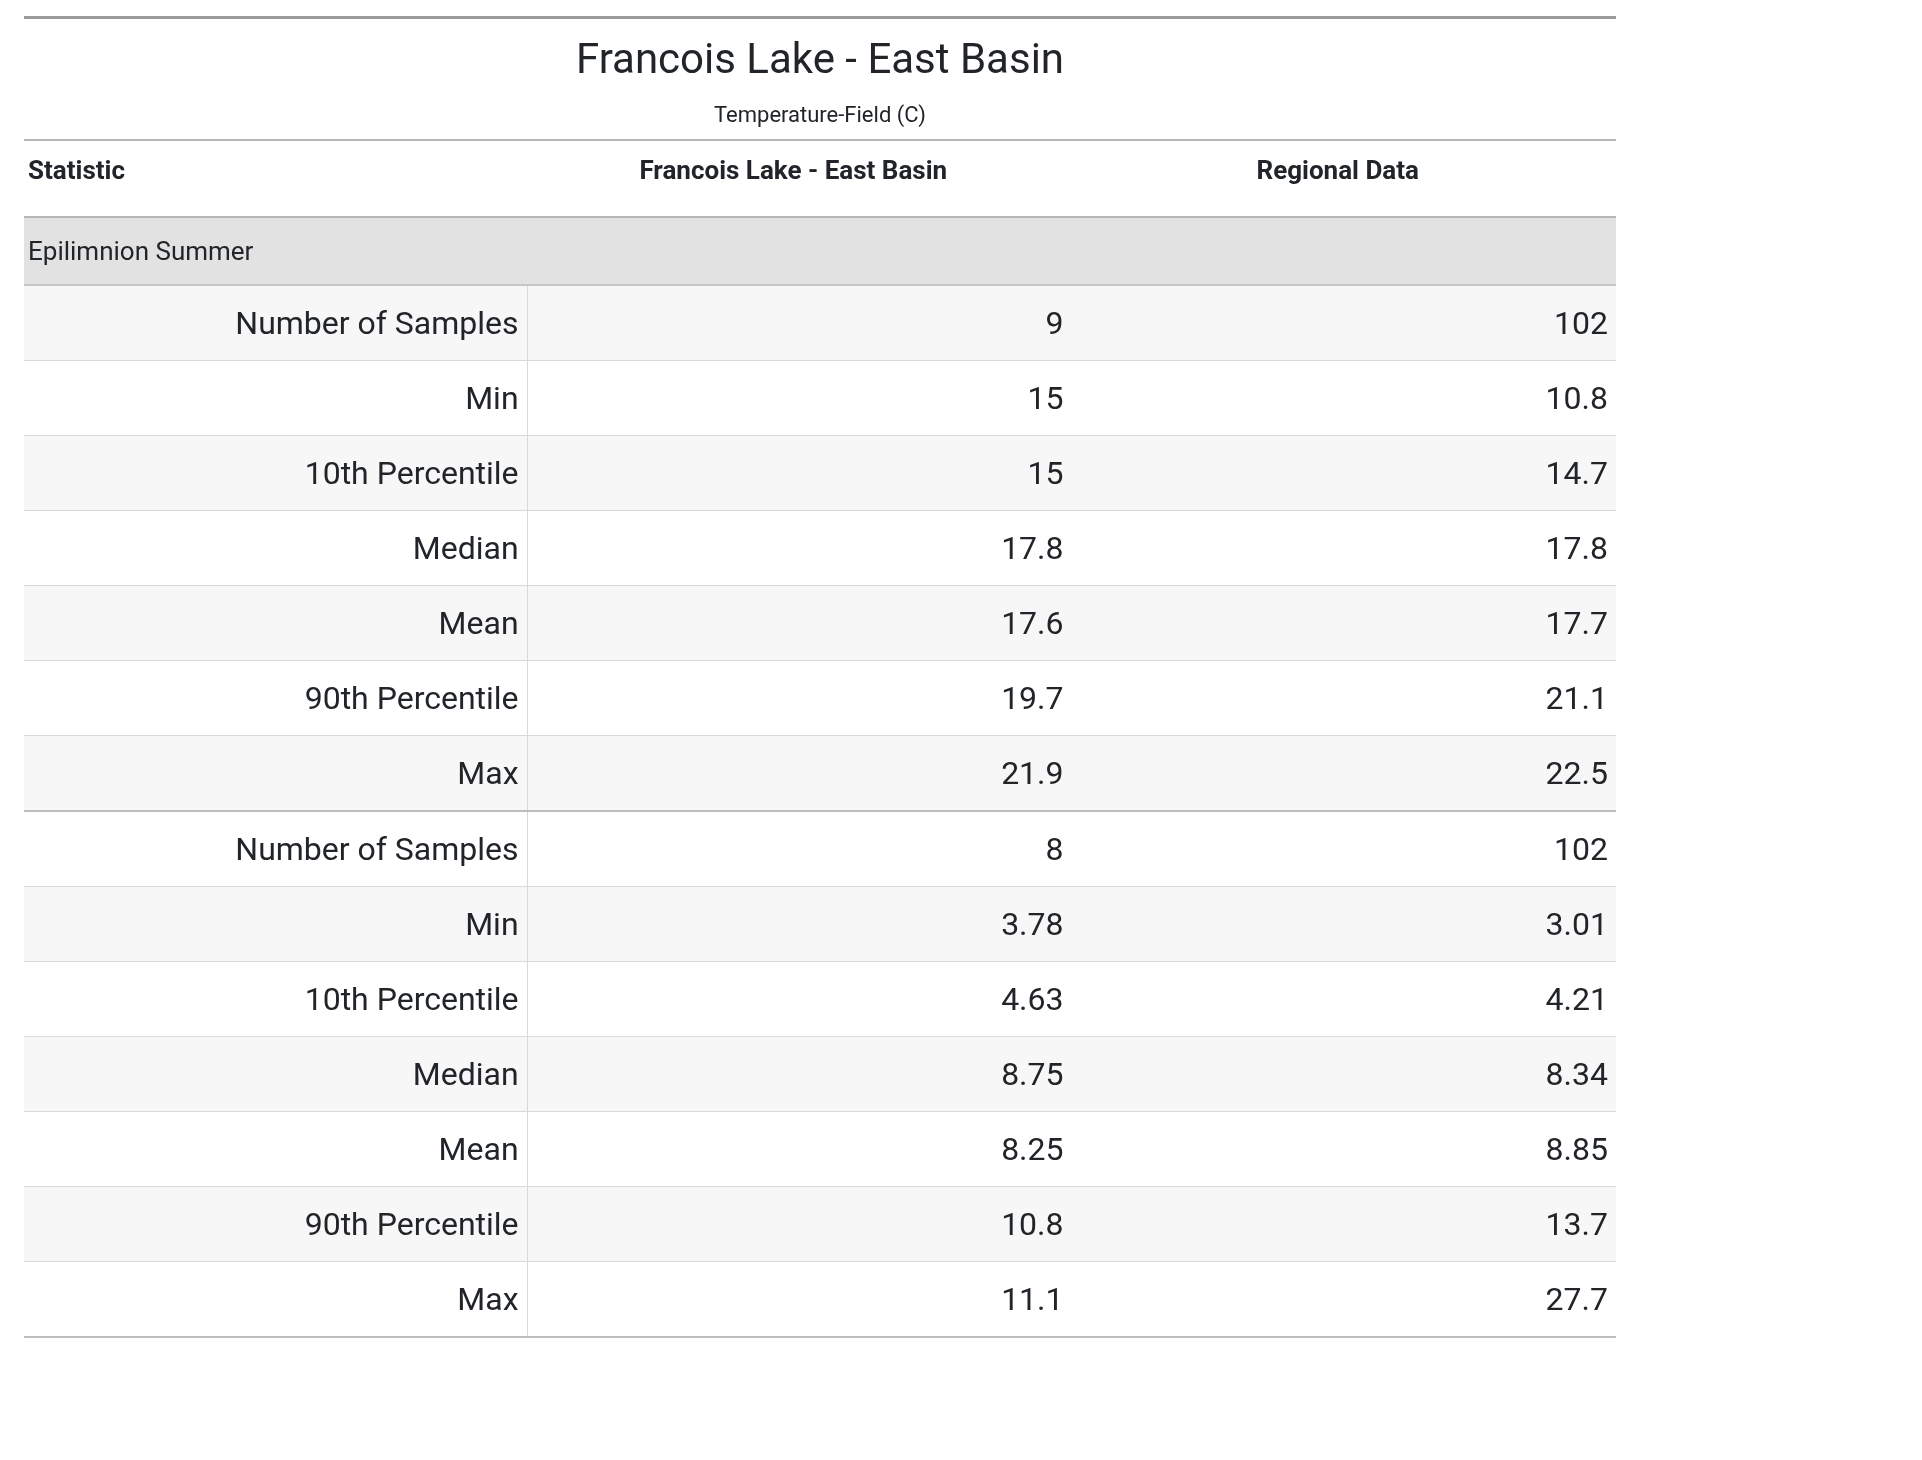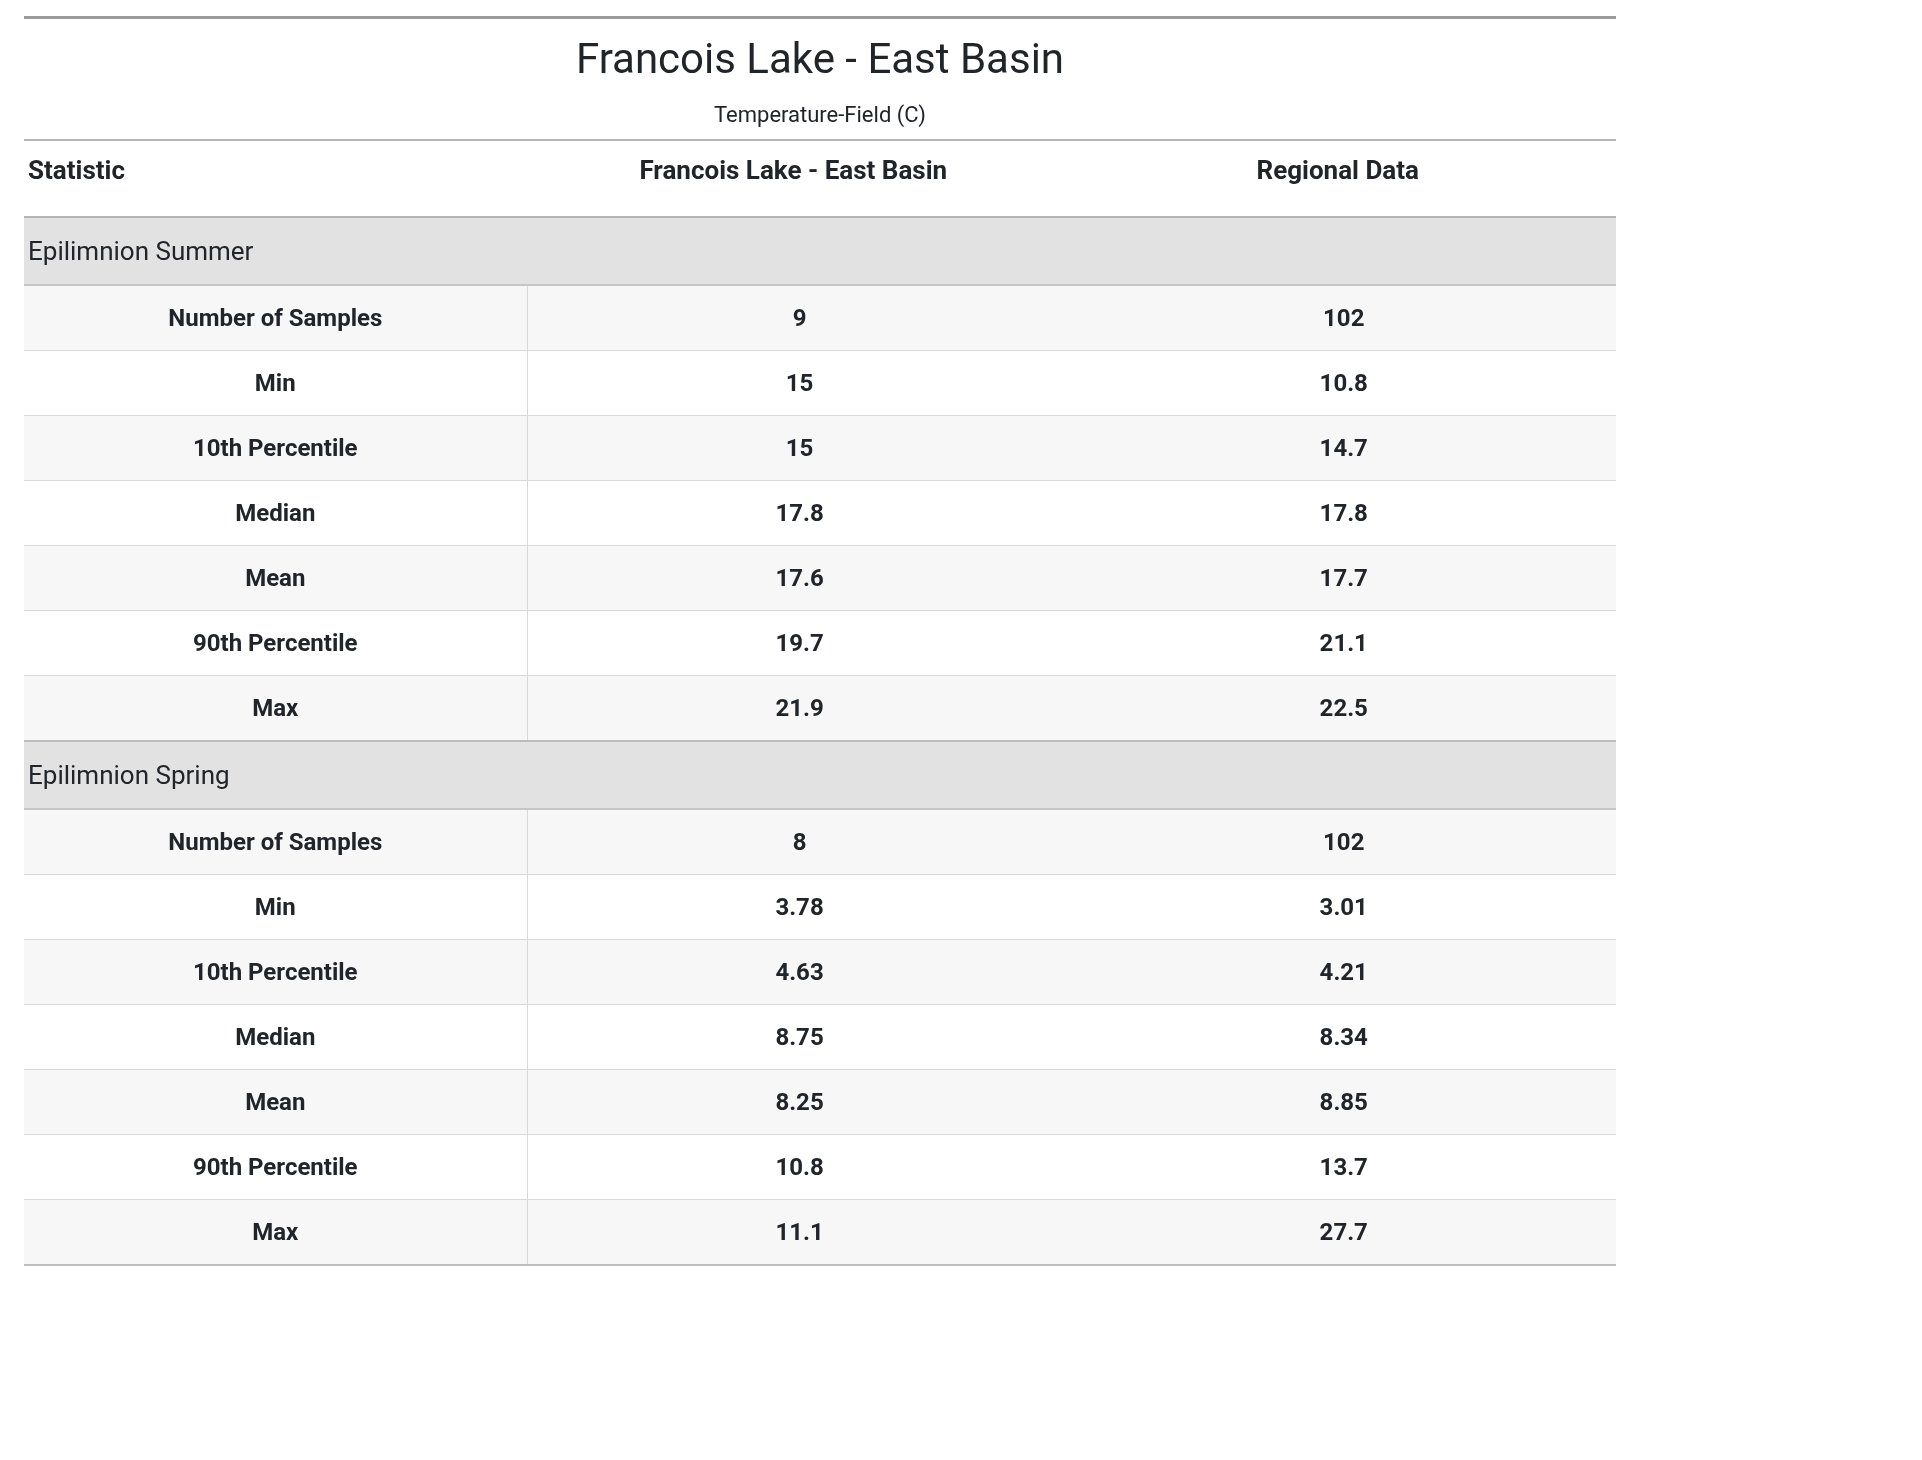--- a/index.html
+++ b/index.html
@@ -54,24 +54,23 @@
   tr.section-row td {
     background: #e2e2e2;
     font-weight: 400;
     font-size: 26px;
     padding: 18px 12px 18px 4px;
     border-top: 2px solid #c6c6c6;
     border-bottom: 2px solid #c6c6c6;
   }
   tbody tr.data-row td {
     padding: 18px 8px;
-    font-size: 24px;
-    text-align: center;
+    font-size: 32px;
+    text-align: right;
     border-bottom: 1px solid #d9d9d9;
-    font-weight: bold;
   }
   tbody tr.data-row td.stat {
     border-right: 1px solid #d9d9d9;
   }
   tbody tr.data-row:nth-of-type(even) td {
     background: #f7f7f7;
   }
   tbody tr.data-row:last-child td {
     border-bottom: 2px solid #bdbdbd;
   }
@@ -139,23 +138,20 @@
         <td>21.1</td>
       </tr>
       <tr class="data-row">
         <td class="stat">Max</td>
         <td>21.9</td>
         <td>22.5</td>
       </tr>
     </tbody>
 
     <tbody>
-      <tr class="section-row">
-        <td colspan="3">Epilimnion Spring</td>
-      </tr>
       <tr class="data-row">
         <td class="stat">Number of Samples</td>
         <td>8</td>
         <td>102</td>
       </tr>
       <tr class="data-row">
         <td class="stat">Min</td>
         <td>3.78</td>
         <td>3.01</td>
       </tr>

